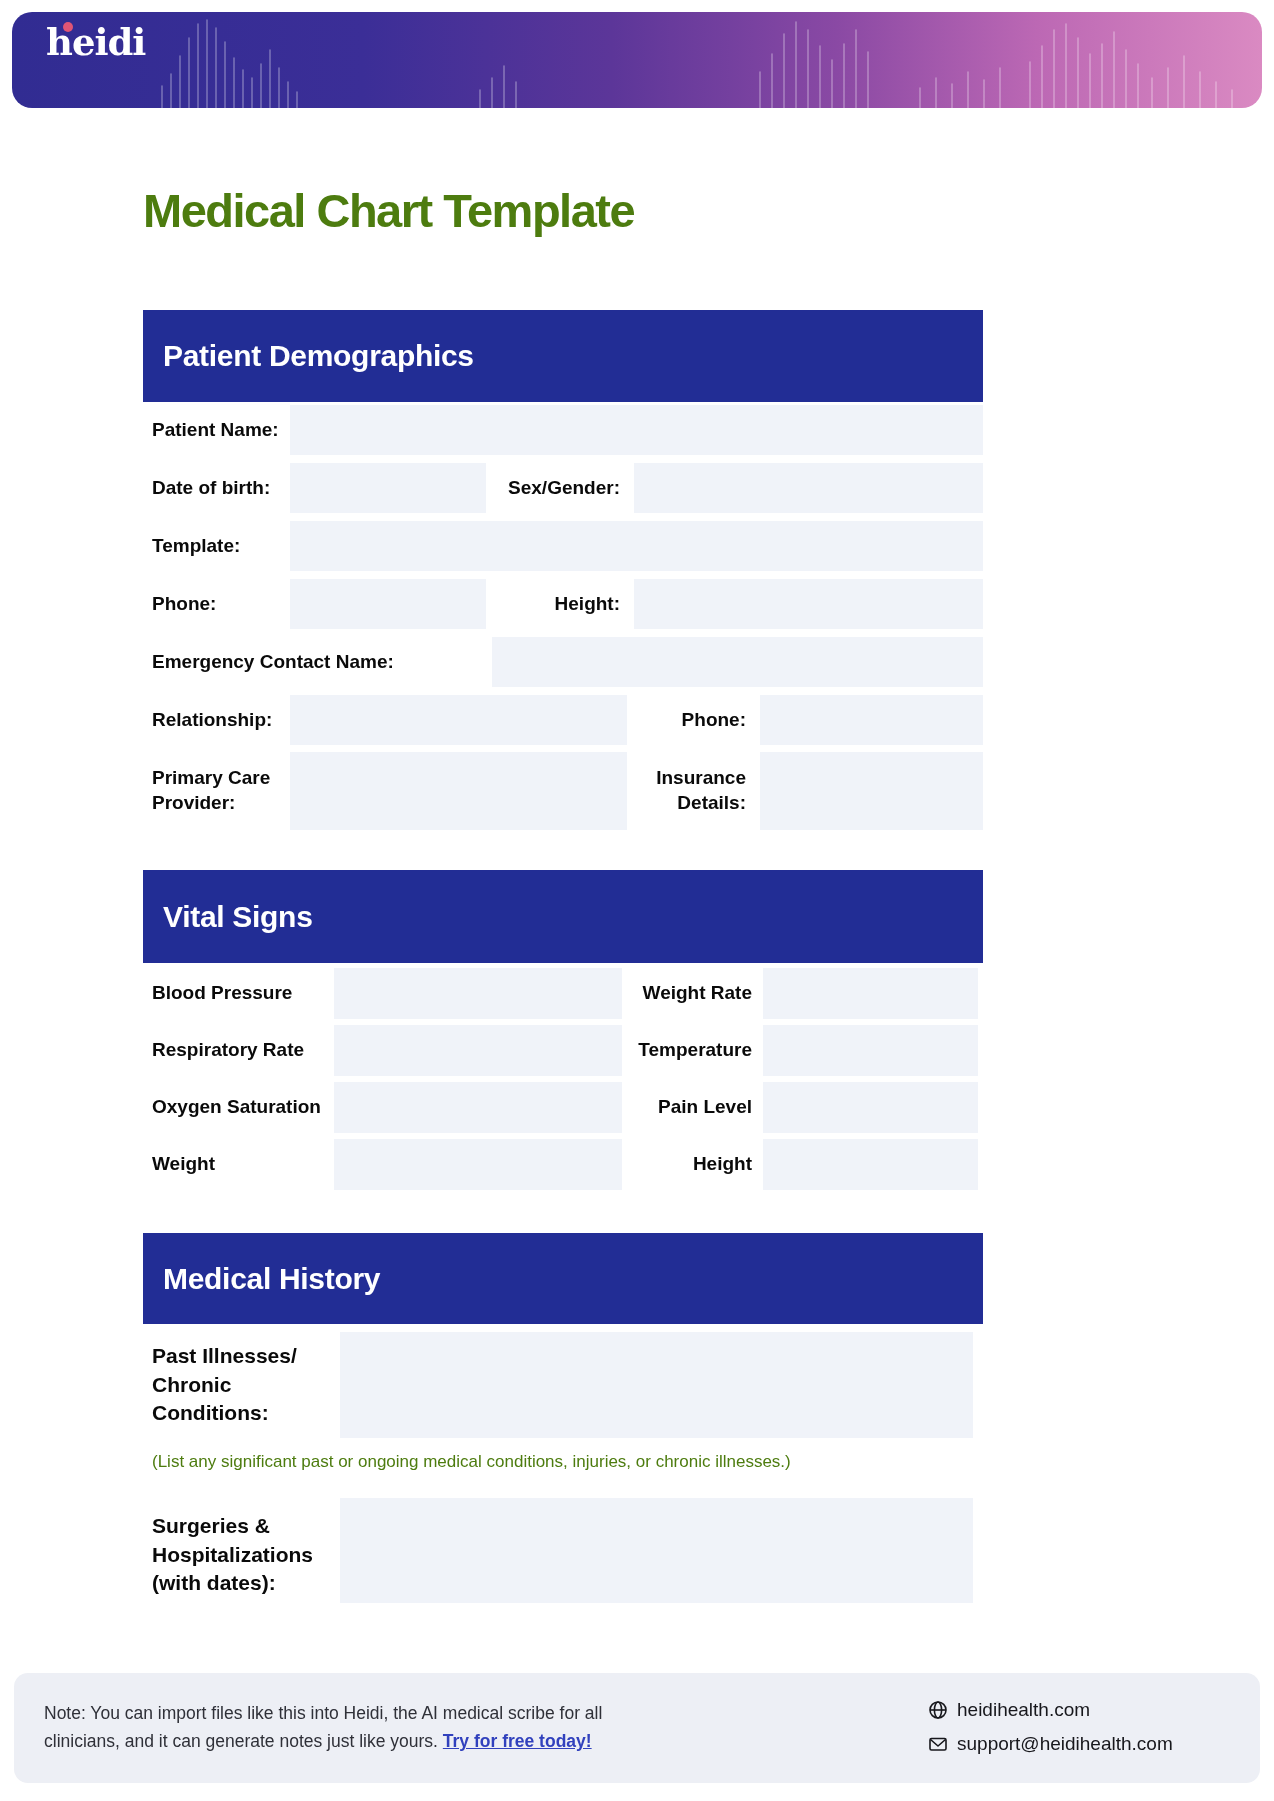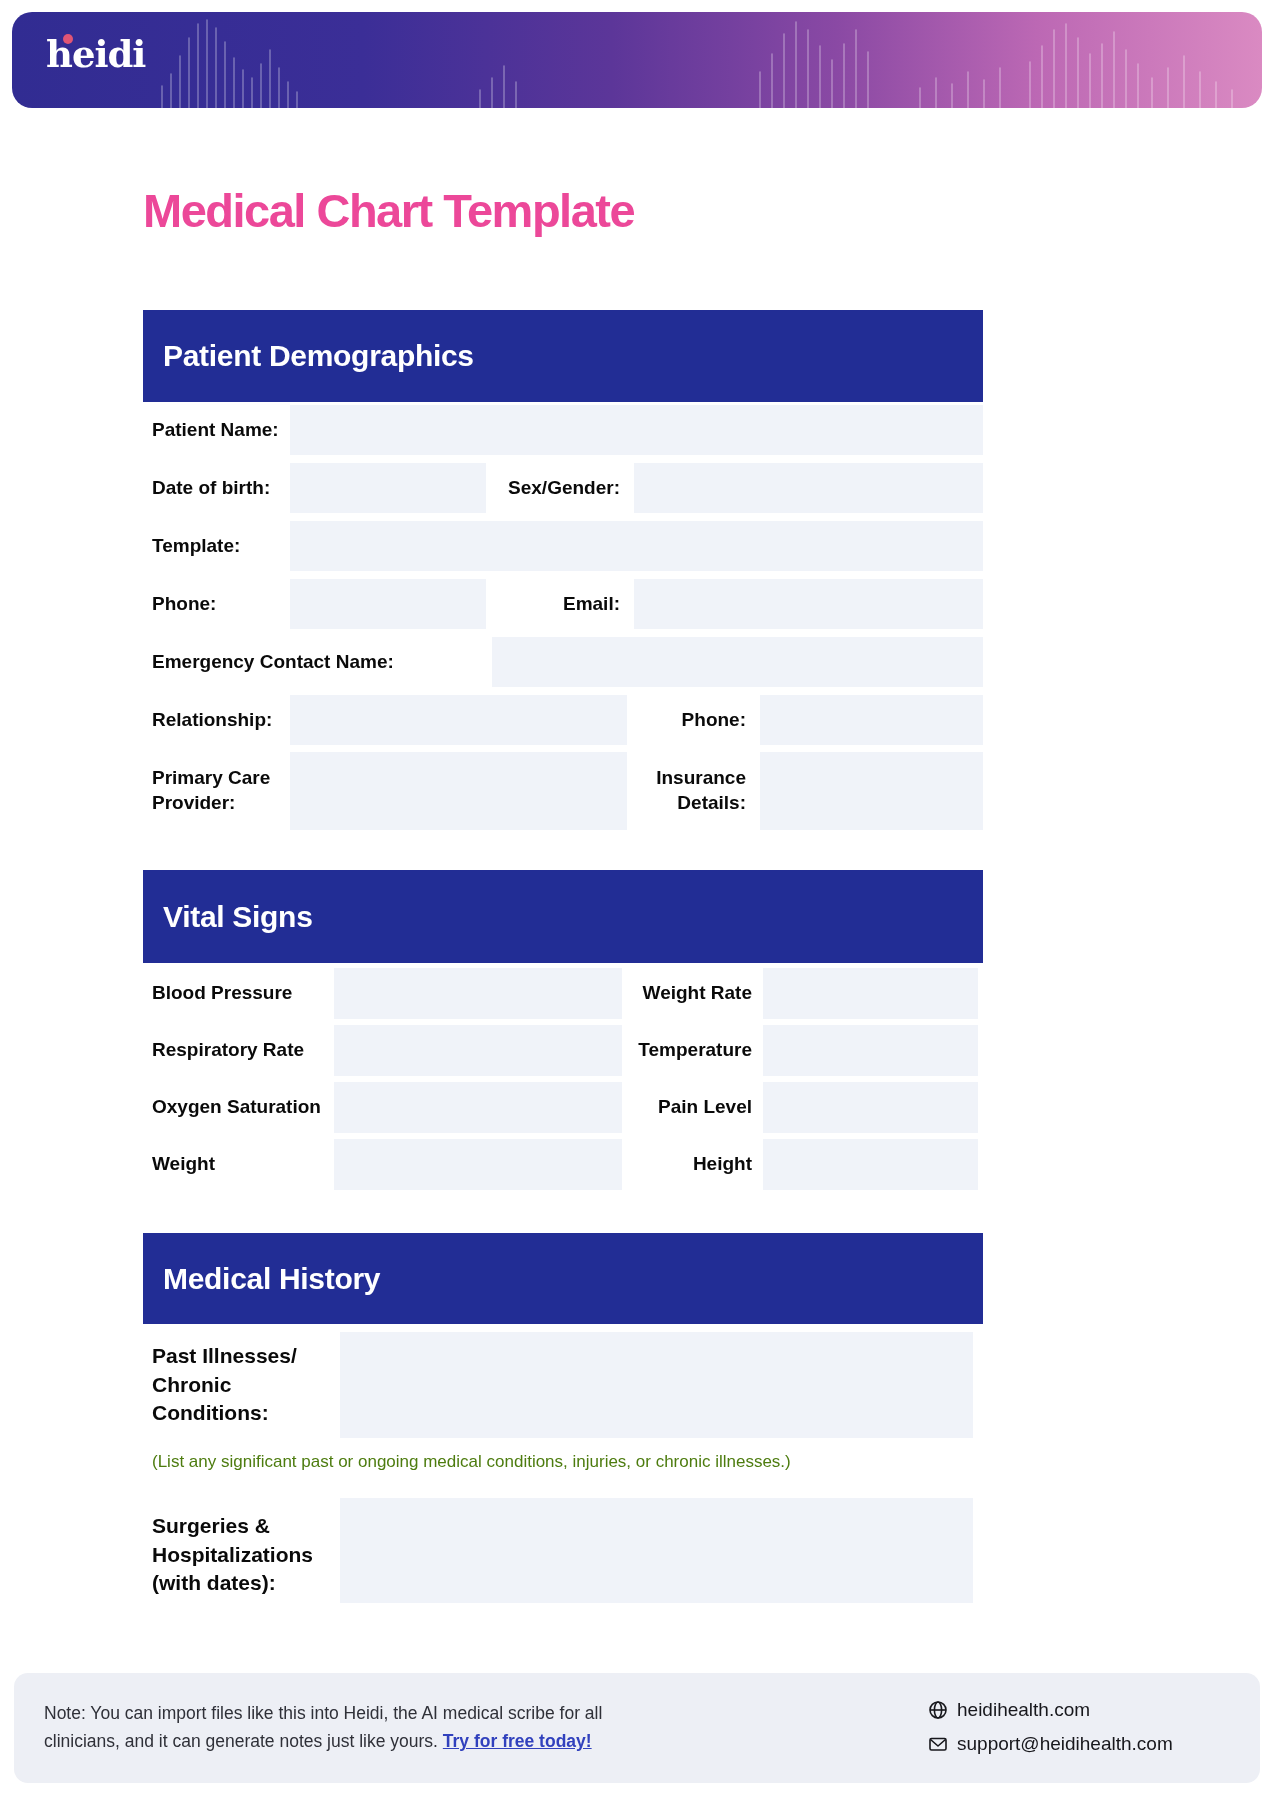--- a/index.html
+++ b/index.html
@@ -4,29 +4,29 @@
 <style>
   html,body{margin:0;padding:0;background:#ffffff;}
   .page{position:relative;width:1274px;height:1801px;background:#ffffff;overflow:hidden;
         font-family:"Liberation Sans", sans-serif;color:#0a0a0a;}
 
   
   .banner{position:absolute;left:12px;top:12px;right:12px;height:96px;border-radius:20px;
           background:linear-gradient(90deg,#312c92 0%,#3b2e97 28%,#5c3699 48%,#8a49a4 66%,#bc68b4 82%,#da8ac2 100%);
           overflow:hidden;}
   .banner-lines{position:absolute;left:0;top:0;width:100%;height:100%;}
-  .logo{position:absolute;left:34px;top:24px;display:flex;align-items:flex-start;}
+  .logo{position:absolute;left:34px;top:12px;display:flex;align-items:flex-start;}
   .logo-text{font-family:"DejaVu Serif", serif;font-weight:bold;font-size:37px;color:#ffffff;
              letter-spacing:-1px;line-height:1;position:relative;z-index:1;}
   .logo-dot{position:absolute;left:17px;top:-2px;width:10px;height:10px;border-radius:50%;
             background:#e05575;z-index:2;}
 
   
   .content{position:absolute;left:143px;top:0;width:840px;height:100%;}
-  .doc-title{position:absolute;top:183px;left:0;font-size:47px;font-weight:700;letter-spacing:-1.5px;color:#ec4899;}
+  .doc-title{position:absolute;top:183px;left:0;font-size:47px;font-weight:700;letter-spacing:-1.5px;color:#4d7c0f;}
 
   .section-bar{position:absolute;left:0;width:840px;background:#222d95;color:#ffffff;
                display:flex;align-items:center;}
   .section-bar .bar-text{font-size:30px;font-weight:700;padding-left:20px;letter-spacing:-0.3px;}
   .bar-demographics{top:310px;height:92px;}
   .bar-vitals{top:870px;height:93px;}
   .bar-history{top:1233px;height:91px;}
 
   .row{position:absolute;left:0;width:840px;height:50px;display:grid;align-items:center;}
   .row-full{grid-template-columns:147px 693px;}
@@ -148,21 +148,21 @@
     </div>
 
     <div class="row row-full" style="top:521px">
       <span class="lbl">Template:</span>
       <input class="field" value="" style="">
     </div>
 
     <div class="row row-split" style="top:579px">
       <span class="lbl">Phone:</span>
       <input class="field" value="" style="">
-      <span class="lbl-r">Email:</span>
+      <span class="lbl-r">Height:</span>
       <input class="field" value="" style="">
     </div>
 
     <div class="row row-wide" style="top:637px">
       <span class="lbl">Emergency Contact Name:</span>
       <input class="field" value="" style="">
     </div>
 
     <div class="row row-split2" style="top:695px">
       <span class="lbl">Relationship:</span>

